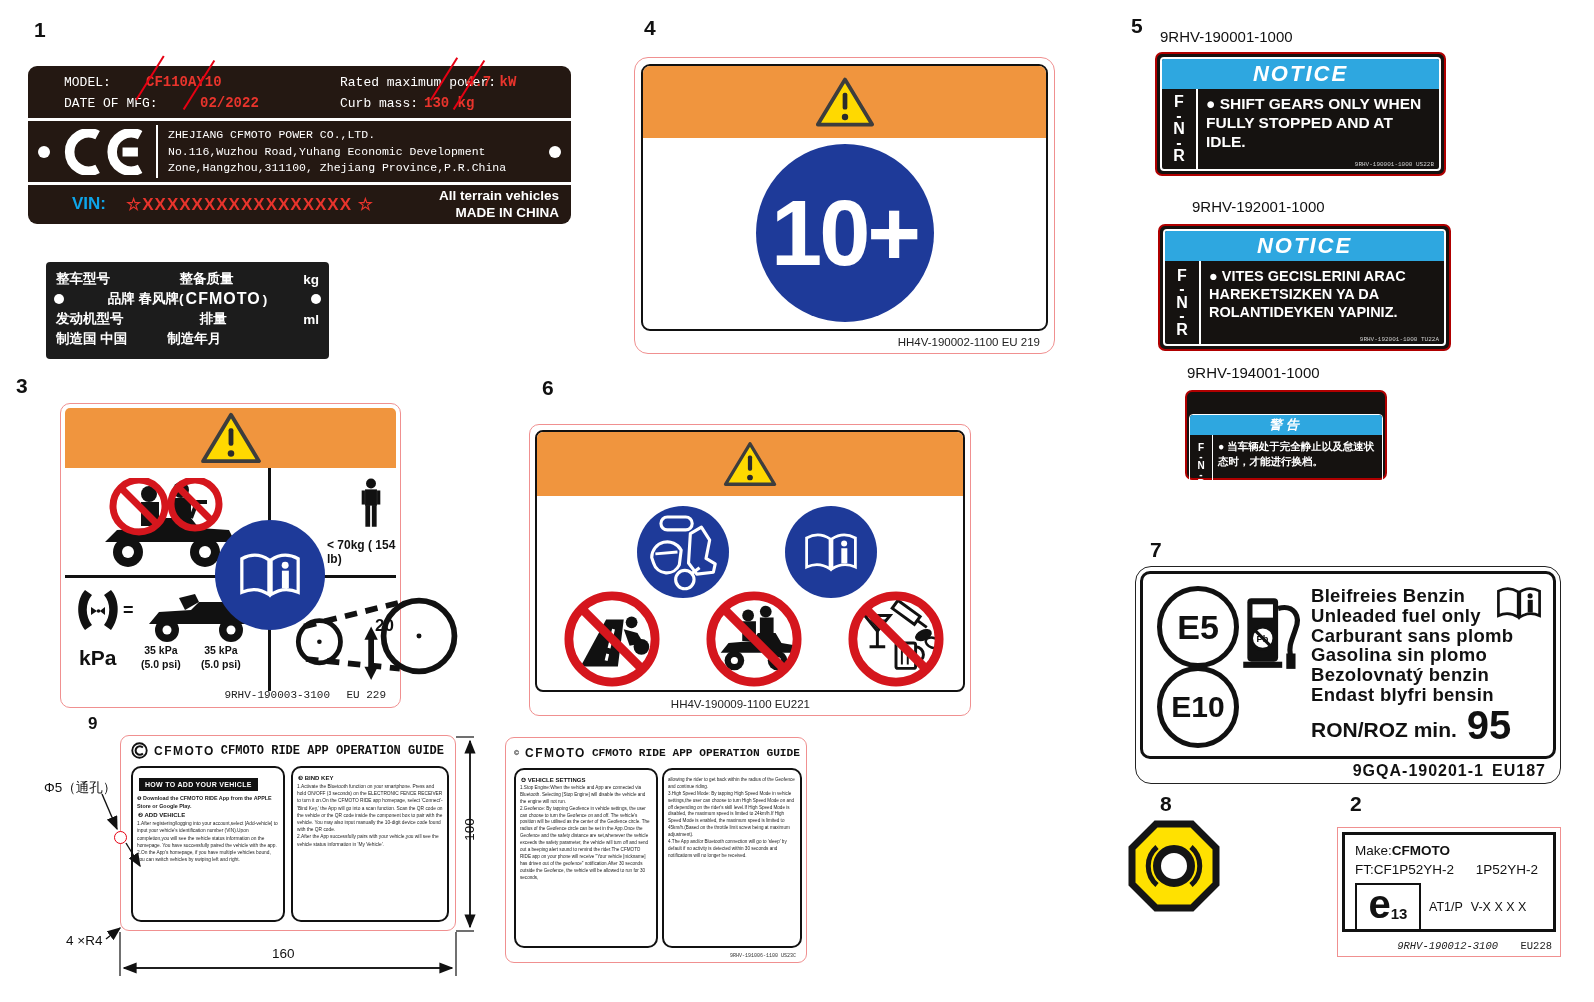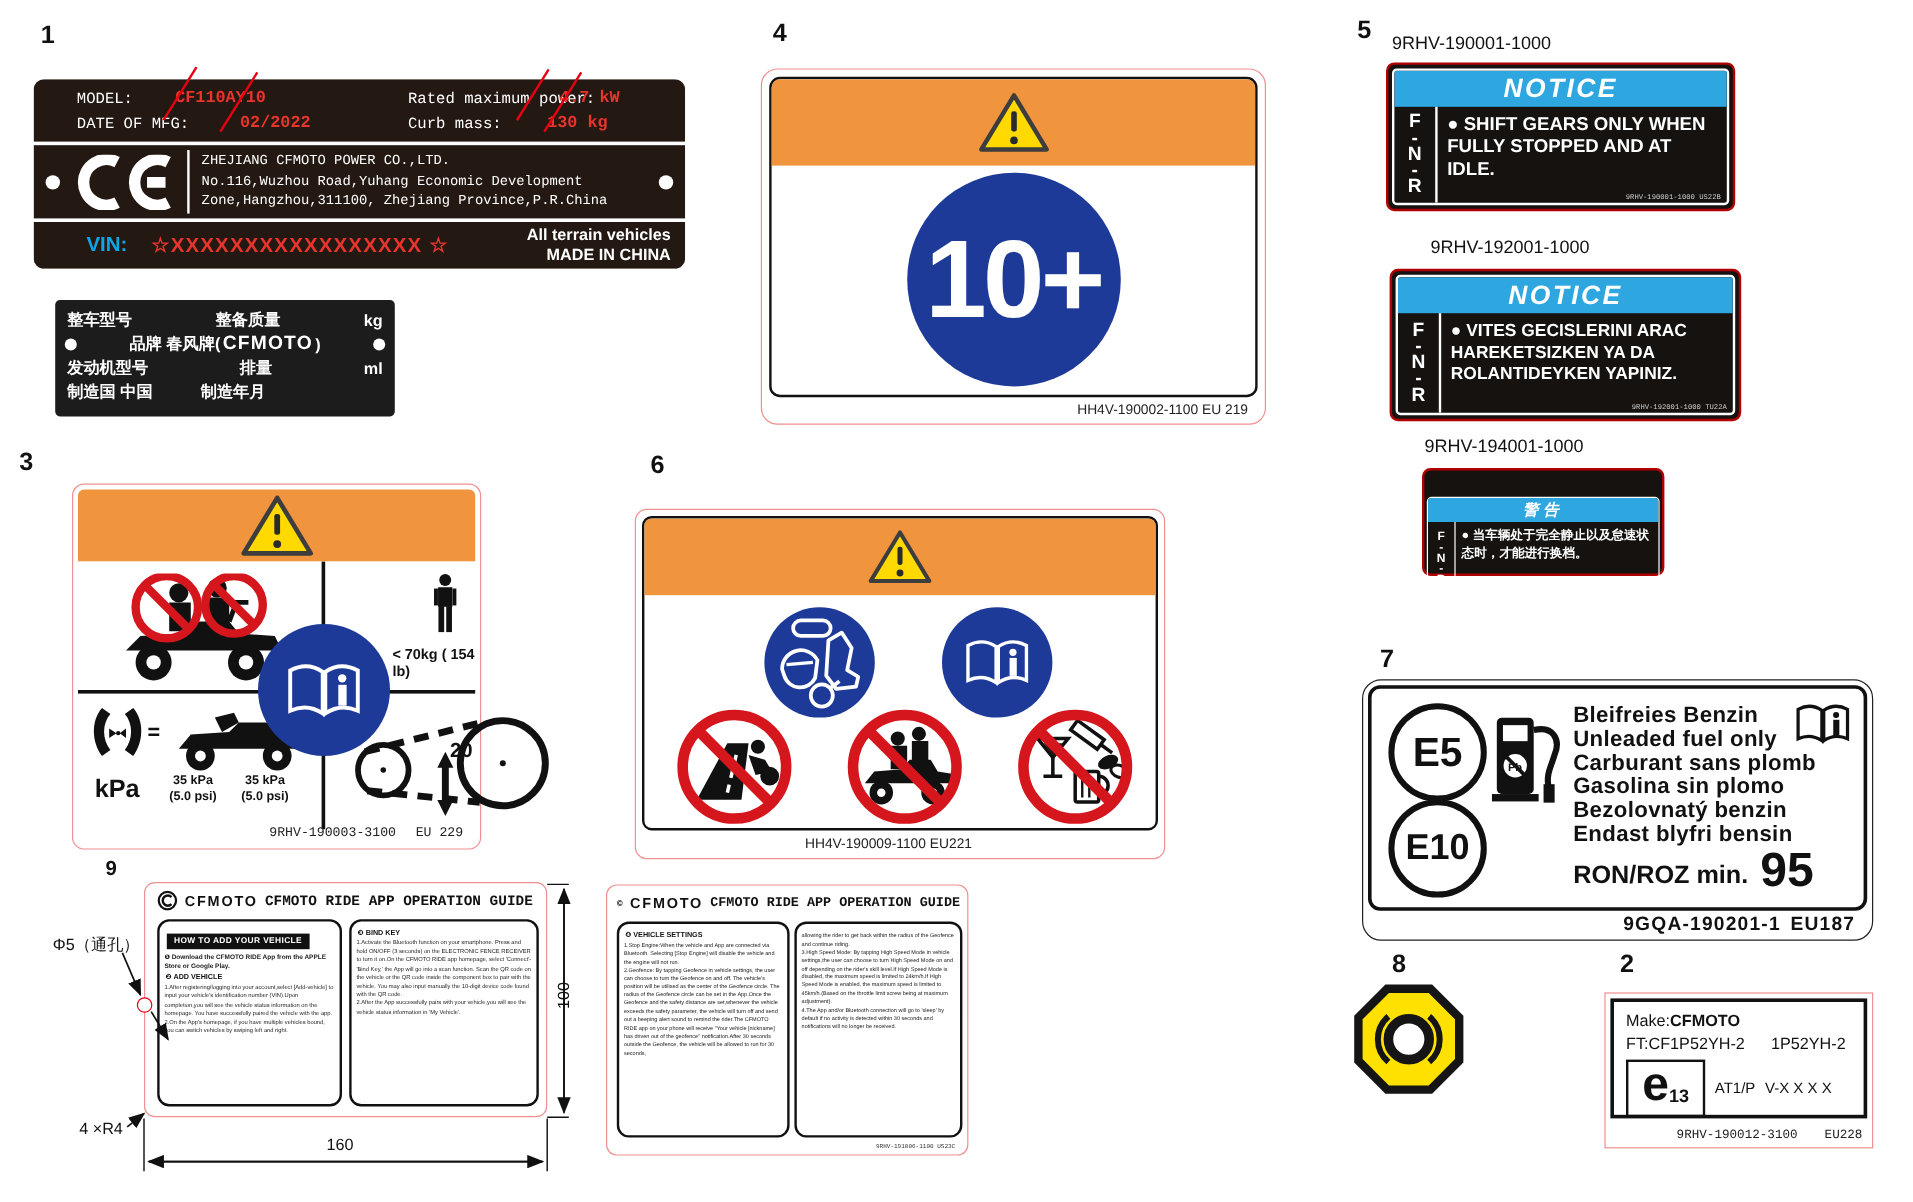--- a/index.html
+++ b/index.html
@@ -82,21 +82,21 @@
 
   <div class="abs plate1" style="left:28px;top:66px;width:543px;height:158px;">
     <div class="sec" style="height:52px;">
       <span class="p1row" style="left:36px;top:9px;">MODEL:</span>
       <span class="p1row redv" style="left:118px;top:8px;font-size:14px;">CF110AY10</span>
       <span class="p1row" style="left:36px;top:30px;">DATE OF MFG:</span>
       <span class="p1row redv" style="left:172px;top:29px;font-size:14px;">02/2022</span>
       <span class="p1row" style="left:312px;top:9px;">Rated maximum power:</span>
       <span class="p1row redv" style="left:438px;top:8px;font-size:14px;">4.7 kW</span>
       <span class="p1row" style="left:312px;top:30px;">Curb mass:</span>
-      <span class="p1row redv" style="left:396px;top:29px;font-size:14px;margin-left:32px;">130 kg</span>
+      <span class="p1row redv" style="left:396px;top:29px;font-size:14px;">130 kg</span>
     </div>
     <div class="sec" style="height:61px;">
       <span class="cedot" style="left:10px;top:25px;"></span>
       <span class="cedot" style="right:10px;top:25px;"></span>
       <svg class="abs" style="left:30px;top:8px;" width="88" height="46" viewBox="0 0 120 60">
         <path d="M54 7 A26 26 0 1 0 54 53" fill="none" stroke="#fff" stroke-width="13"></path>
         <path d="M112 7 A26 26 0 1 0 112 53" fill="none" stroke="#fff" stroke-width="13"></path>
         <line x1="88" y1="30" x2="109" y2="30" stroke="#fff" stroke-width="12"></line>
       </svg>
       <div class="abs" style="left:128px;top:4px;bottom:4px;border-left:2px solid #fff;"></div>
@@ -112,21 +112,21 @@
         <div>MADE IN CHINA</div>
       </div>
     </div>
   </div>
 
   <div class="slash" style="left:149px;top:52px;height:52px;"></div>
   <div class="slash" style="left:198px;top:56px;height:58px;"></div>
   <div class="slash" style="left:443px;top:54px;height:50px;"></div>
   <div class="slash" style="left:468px;top:56px;height:58px;"></div>
 
-  <div class="abs plate1cn" style="left:46px;top:250px;width:283px;height:97px;">
+  <div class="abs plate1cn" style="left:46px;top:262px;width:283px;height:97px;">
     <div class="cnrow">
       <span>整车型号</span>
       <span>整备质量</span>
       <span>kg</span>
     </div>
     <div class="cnrow" style="justify-content:center;gap:2px;">
       <span style="position:absolute;left:-2px;width:10px;height:10px;border-radius:50%;background:#fff;"></span>
       <span>品牌 春风牌(</span>
       <span class="cflogo-big">CFMOTO</span>
       <span>)</span>
@@ -444,21 +444,21 @@
       </div>
       <div style="display:flex;align-items:center;margin-top:6px;gap:8px;">
         <div class="ebox" style="width:62px;height:44px;">
           <span style="font-size:40px;font-weight:bold;line-height:.95;">e</span>
           <span style="font-size:15px;font-weight:bold;margin-top:20px;">13</span>
         </div>
         <span style="font-size:12.5px;">AT1/P</span>
         <span style="font-size:12.5px;">V-X X X X</span>
       </div>
     </div>
-    <div class="footercode" style="right:62px;bottom:4px;font-size:10.5px;">9RHV-190012-3100</div>
+    <div class="footercode" style="right:62px;bottom:4px;font-size:10.5px;font-style:italic;">9RHV-190012-3100</div>
     <div class="footercode" style="right:8px;bottom:4px;font-size:10.5px;">EU228</div>
   </div>
 
   <div class="abs guide" style="left:120px;top:735px;width:336px;height:196px;">
     <div class="ghead">
       <svg width="17" height="17" viewBox="0 0 20 20">
         <circle cx="10" cy="10" r="8.5" fill="none" stroke="#111" stroke-width="2.2"></circle>
         <path d="M14 6.5 A5 5 0 1 0 14 13.5" fill="none" stroke="#111" stroke-width="2.4"></path>
       </svg>
       <span class="gbrand">CFMOTO</span>

